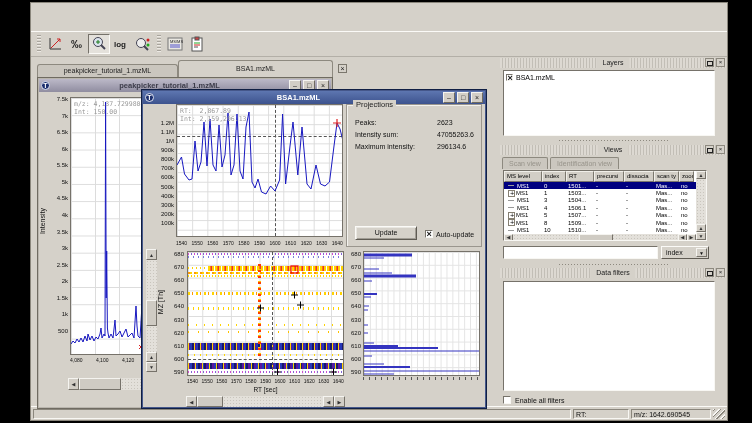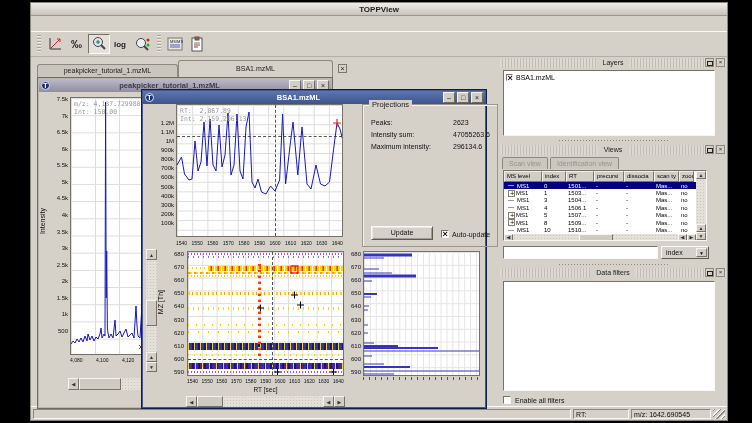--- a/index.html
+++ b/index.html
@@ -78,21 +78,20 @@
 .statusbar{position:absolute;left:0;right:0;bottom:0;height:14px;display:flex;gap:2px;padding:2px 2px 1px 2px;border-top:1px solid #fbfaf7}
 .sb-field{border:1px solid;border-color:#8a867c #f8f7f3 #f8f7f3 #8a867c;font-size:7px;line-height:9px;padding-left:2px;color:#111}
 .grip{width:12px;background:repeating-linear-gradient(135deg,#f8f7f4 0 1px,#8a867c 1px 2px,transparent 2px 4px)}
 .lbl{font-size:7px;color:#111}
 </style>
 </head>
 <body>
 
 <div class="app">
 
-  <div class="titlebar"><span>TOPPView</span></div>
   <div class="toolbar">
     <div class="tb-handle"></div>
     <div class="tb-btn">
         <svg width="16" height="16">
           <path d="M3 2v11h11" stroke="#333" fill="none"></path>
           <path d="M4 12L13 3M13 3h-3M13 3v3" stroke="#c22" fill="none"></path>
         </svg>
       </div>
     <div class="tb-btn">
         <svg width="16" height="16">
@@ -238,21 +237,21 @@
         <span>1570</span>
         <span>1580</span>
         <span>1590</span>
         <span>1600</span>
         <span>1610</span>
         <span>1620</span>
         <span>1630</span>
         <span>1640</span>
     </div>
 
-    <div style="position:absolute;left:220px;top:14px;width:136px;height:143px;border:1px solid #9a968e;box-shadow:inset 1px 1px 0 #f3f2ee">
+    <div style="position:absolute;left:204px;top:14px;width:136px;height:143px;border:1px solid #9a968e;box-shadow:inset 1px 1px 0 #f3f2ee">
       <span style="position:absolute;left:6px;top:-5px;background:#d5d1c9;padding:0 3px;font-size:7.5px;color:#222">Projections</span>
       <div style="position:absolute;left:8px;top:14px;right:4px">
         <div style="display:flex;margin-bottom:5px">
             <span class="lbl" style="width:82px">Peaks:</span>
             <span class="lbl">2623</span>
           </div>
           <div style="display:flex;margin-bottom:5px">
             <span class="lbl" style="width:82px">Intensity sum:</span>
             <span class="lbl">47055263.6</span>
           </div>

